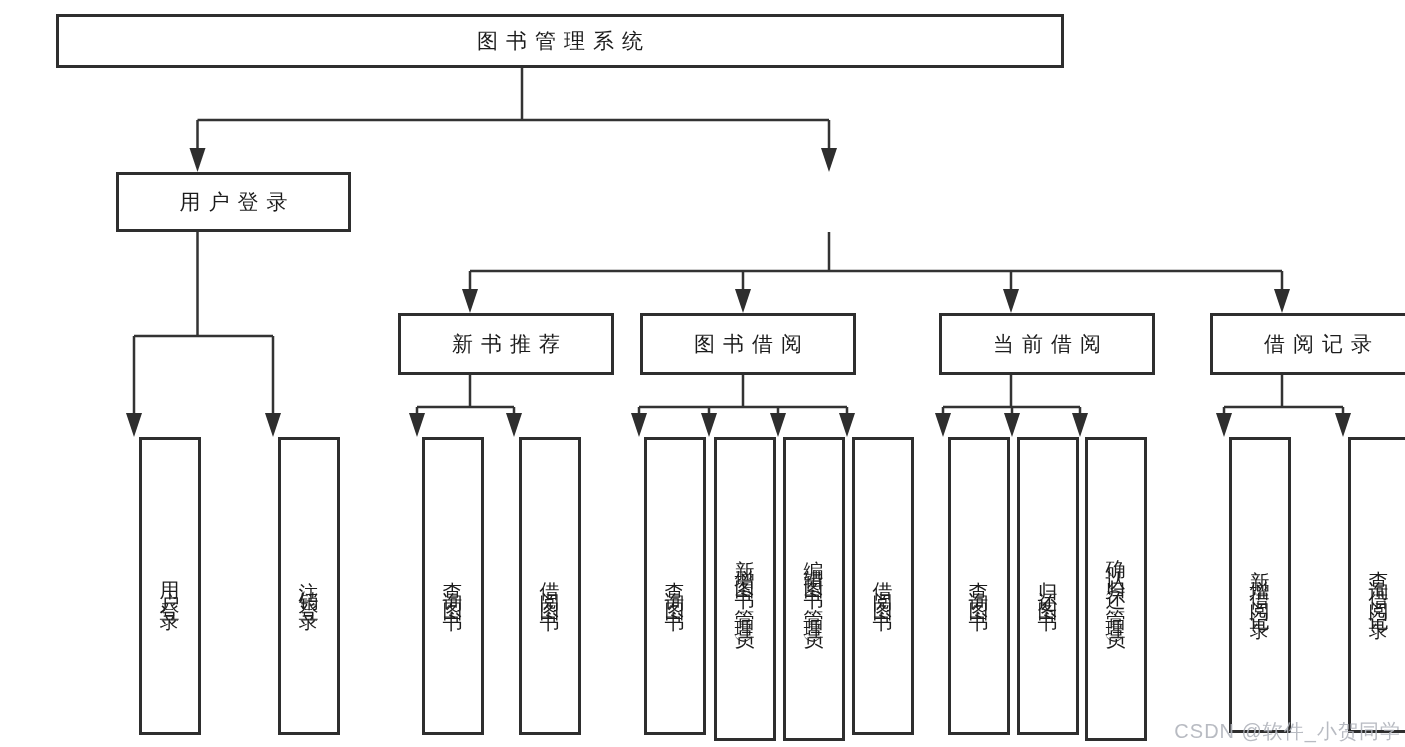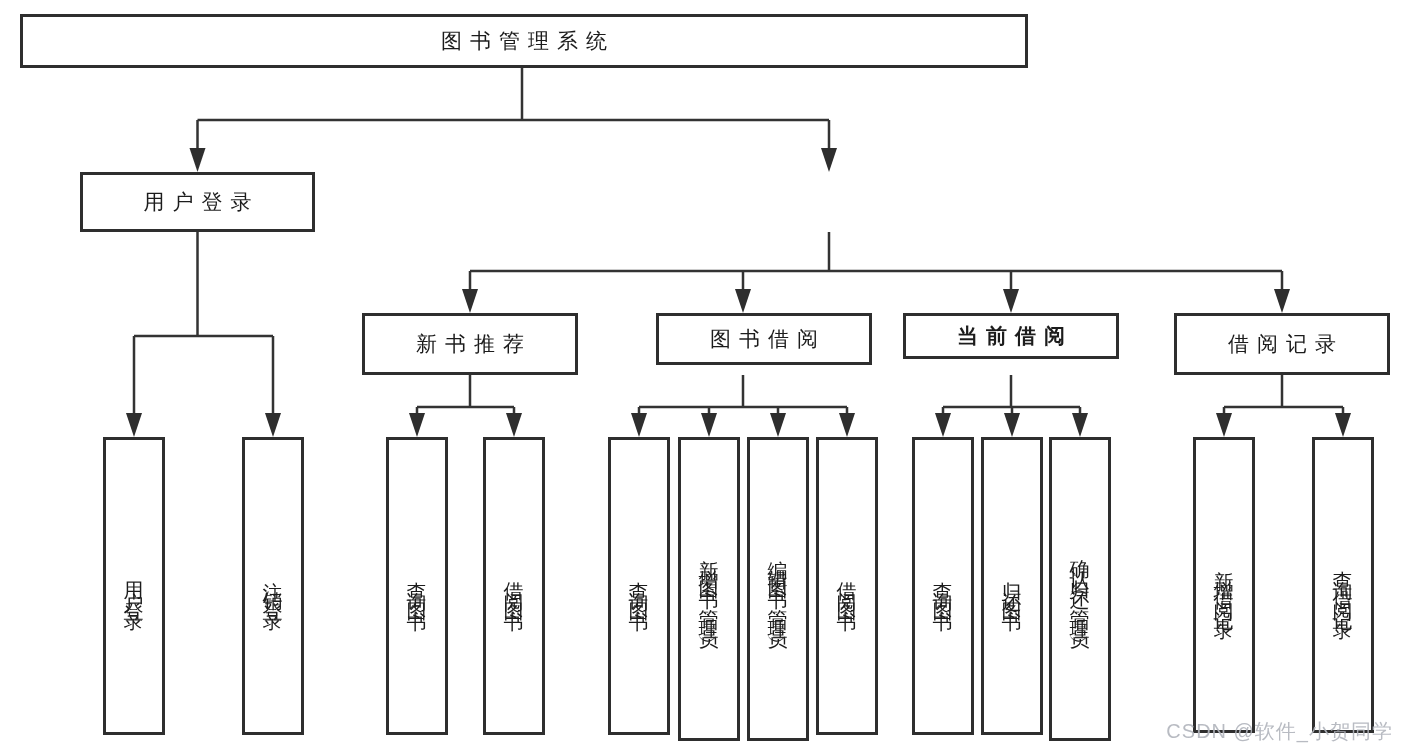--- a/index.html
+++ b/index.html
@@ -26,31 +26,32 @@
     background: #ffffff;
     display: flex;
     align-items: center;
     justify-content: center;
     color: #1c1c1c;
     font-size: 21px;
     letter-spacing: 8px;
     text-indent: 8px; 
     white-space: nowrap;
     z-index: 2;
+    margin-left: 36px;
   }
   .vbox {
     writing-mode: vertical-rl;
     font-size: 20px;
     letter-spacing: 10px;
     text-indent: 0;
     line-height: 1;
   }
   #watermark {
     position: absolute;
-    right: 12px;
+    right: 4px;
     bottom: 2px;
     font-size: 20px;
     letter-spacing: 1px;
     color: rgba(178, 181, 189, 0.92);
     z-index: 3;
     white-space: nowrap;
   }
 </style>
 </head>
 <body>
@@ -91,22 +92,22 @@
     <path class="conn" d="M1282 375 V407 M1224 407 H1343 M1224 407 V416 M1343 407 V416"></path>
     <polygon class="arrow" points="1216,413 1232,413 1224,437"></polygon>
     <polygon class="arrow" points="1335,413 1351,413 1343,437"></polygon>
   </svg>
 
   <div class="box" style="left:20px; top:14px; width:1008px; height:54px;">图书管理系统</div>
 
   <div class="box" style="left:80px; top:172px; width:235px; height:60px;">用户登录</div>
 
   <div class="box" style="left:362px; top:313px; width:216px; height:62px;font-family:Liberation Serif, serif;">新书推荐</div>
-  <div class="box" style="left:656px; top:313px; width:216px; height:52px;">图书借阅</div>
-  <div class="box" style="left:903px; top:313px; width:216px; height:46px;font-weight:bold;">当前借阅</div>
+  <div class="box" style="left:604px; top:313px; width:216px; height:62px;">图书借阅</div>
+  <div class="box" style="left:903px; top:313px; width:216px; height:62px;">当前借阅</div>
   <div class="box" style="left:1174px; top:313px; width:216px; height:62px;">借阅记录</div>
 
   <div class="box vbox" style="left:103px; top:437px; width:62px; height:298px;">用户登录</div>
   <div class="box vbox" style="left:242px; top:437px; width:62px; height:298px;">注销登录</div>
 
   <div class="box vbox" style="left:386px; top:437px; width:62px; height:298px;">查询图书</div>
   <div class="box vbox" style="left:483px; top:437px; width:62px; height:298px;">借阅图书</div>
 
   <div class="box vbox" style="left:608px; top:437px; width:62px; height:298px;">查询图书</div>
   <div class="box vbox" style="left:678px; top:437px; width:62px; height:304px;">新增图书（管理员）</div>

